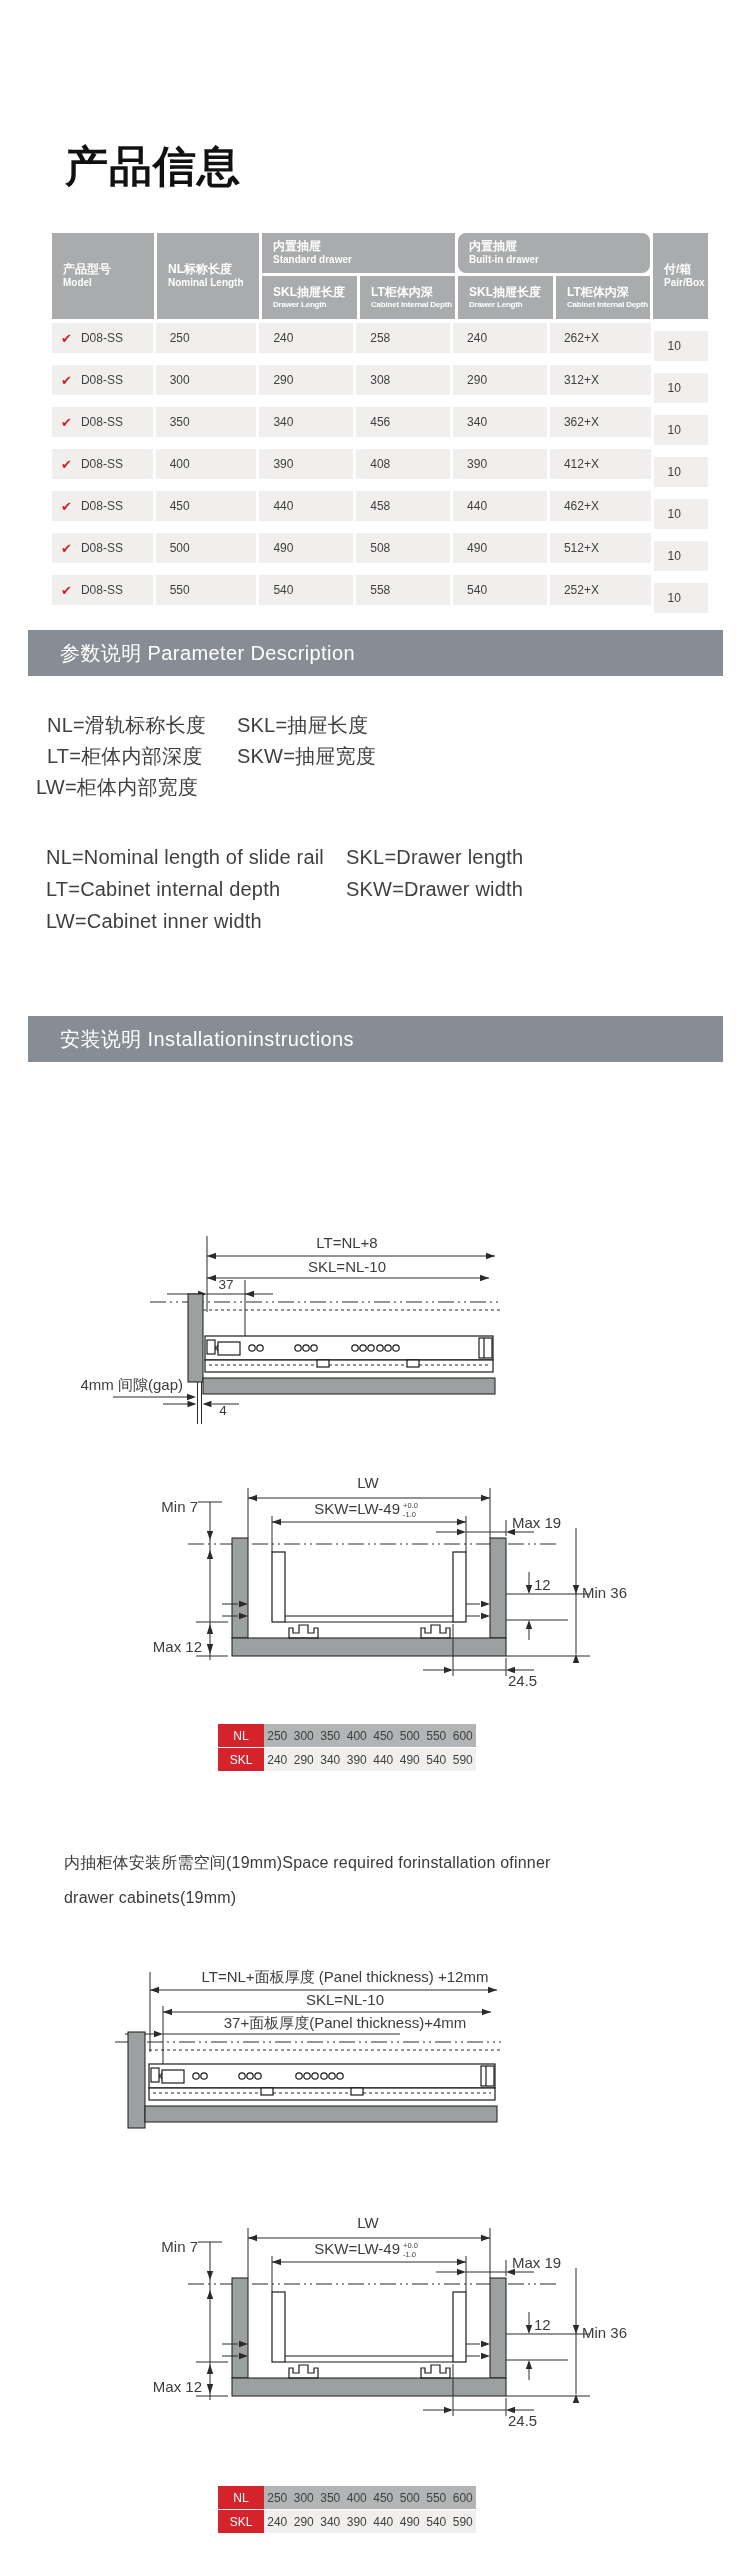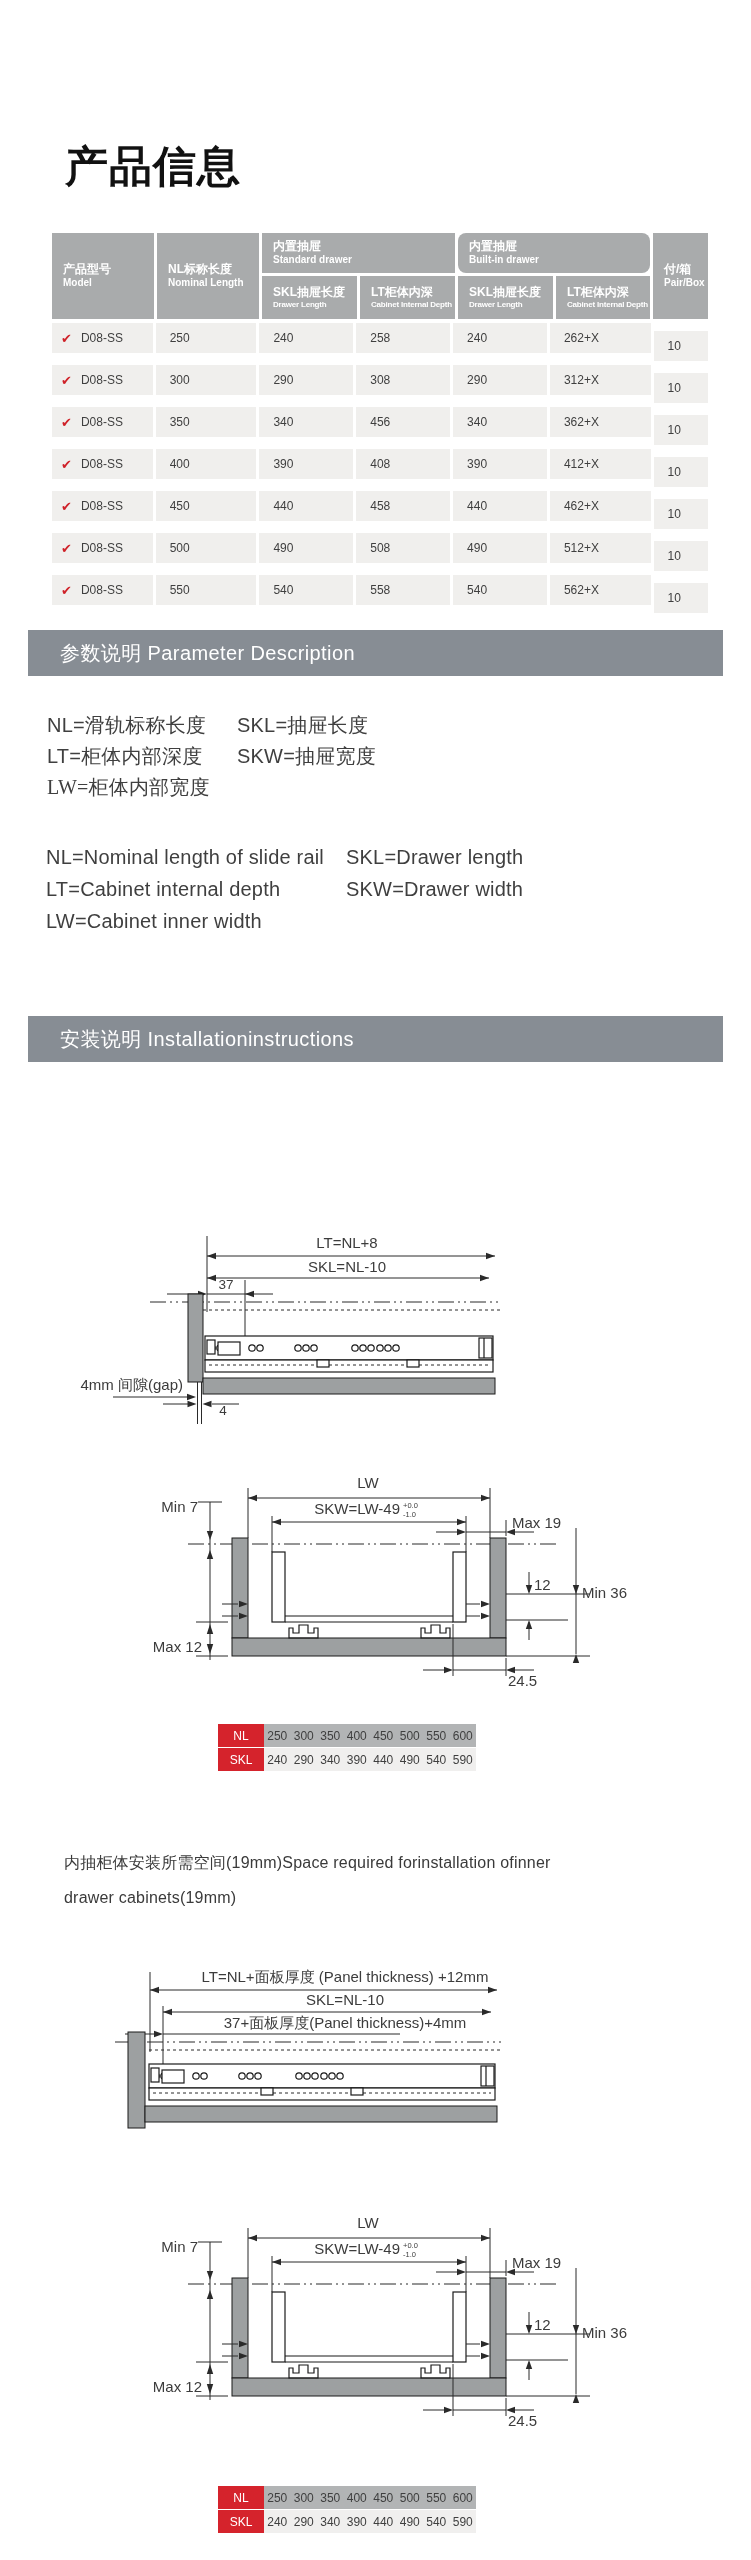--- a/index.html
+++ b/index.html
@@ -184,34 +184,34 @@
     </div>
     <div class="prow">
       <div class="pc w1">
           <span class="chk">✔</span>
           <span>D08-SS</span>
         </div>
       <div class="pc w2">550</div>
       <div class="pc w3">540</div>
       <div class="pc w4">558</div>
       <div class="pc w5">540</div>
-      <div class="pc w6">562+X</div>
+      <div class="pc w6">252+X</div>
       <div class="pc w7">10</div>
     </div>
   </div>
 
   <div class="section-bar" style="top:630px;">
     <span>参数说明 Parameter Description</span>
   </div>
 
   <div class="param" style="left:47px;top:712px;">NL=滑轨标称长度</div>
   <div class="param" style="left:237px;top:712px;">SKL=抽屉长度</div>
   <div class="param" style="left:47px;top:743px;">LT=柜体内部深度</div>
   <div class="param" style="left:237px;top:743px;">SKW=抽屉宽度</div>
-  <div class="param" style="left:47px;top:774px;font-family:Liberation Serif, serif;">LW=柜体内部宽度</div>
+  <div class="param" style="left:36px;top:774px;">LW=柜体内部宽度</div>
 
   <div class="param" style="left:46px;top:846px;">NL=Nominal length of slide rail</div>
   <div class="param" style="left:346px;top:846px;">SKL=Drawer length</div>
   <div class="param" style="left:46px;top:878px;">LT=Cabinet internal depth</div>
   <div class="param" style="left:346px;top:878px;">SKW=Drawer width</div>
   <div class="param" style="left:46px;top:910px;">LW=Cabinet inner width</div>
 
   <div class="section-bar" style="top:1016px;">
     <span>安装说明 Installationinstructions</span>
   </div>

